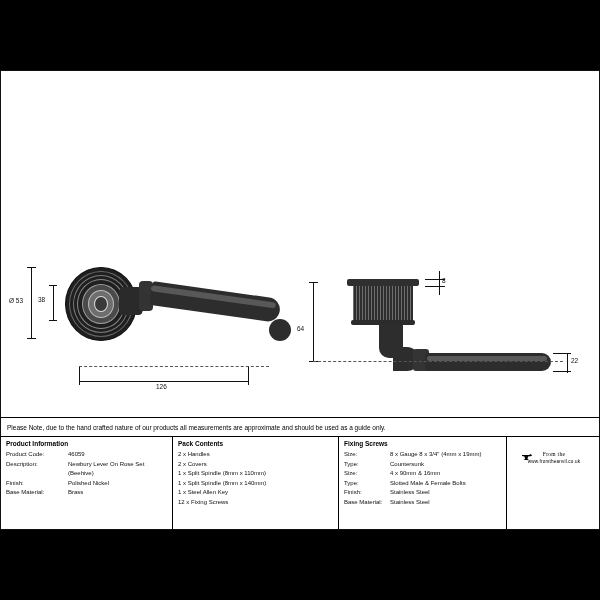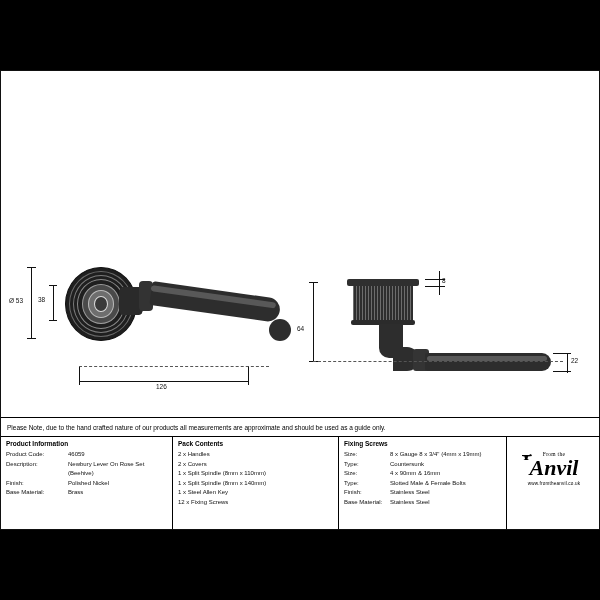--- a/index.html
+++ b/index.html
@@ -170,19 +170,18 @@
         <div class="v">Stainless Steel</div>
       </div>
     </div>
 
     <div class="col d">
       <div class="logo">
         <svg class="mark" viewBox="0 0 24 16">
           <path d="M2 4 H16 L20 2 L22 6 L14 7 L13 12 L16 14 H5 L8 12 L7 7 L2 6 Z" fill="#000"></path>
         </svg>
         <div class="from">From the</div>
-        <div class="anvil">Anvil</div>
         <div class="url">www.fromtheanvil.co.uk</div>
       </div>
     </div>
 
   </div>
 </div>
 
 </body></html>

